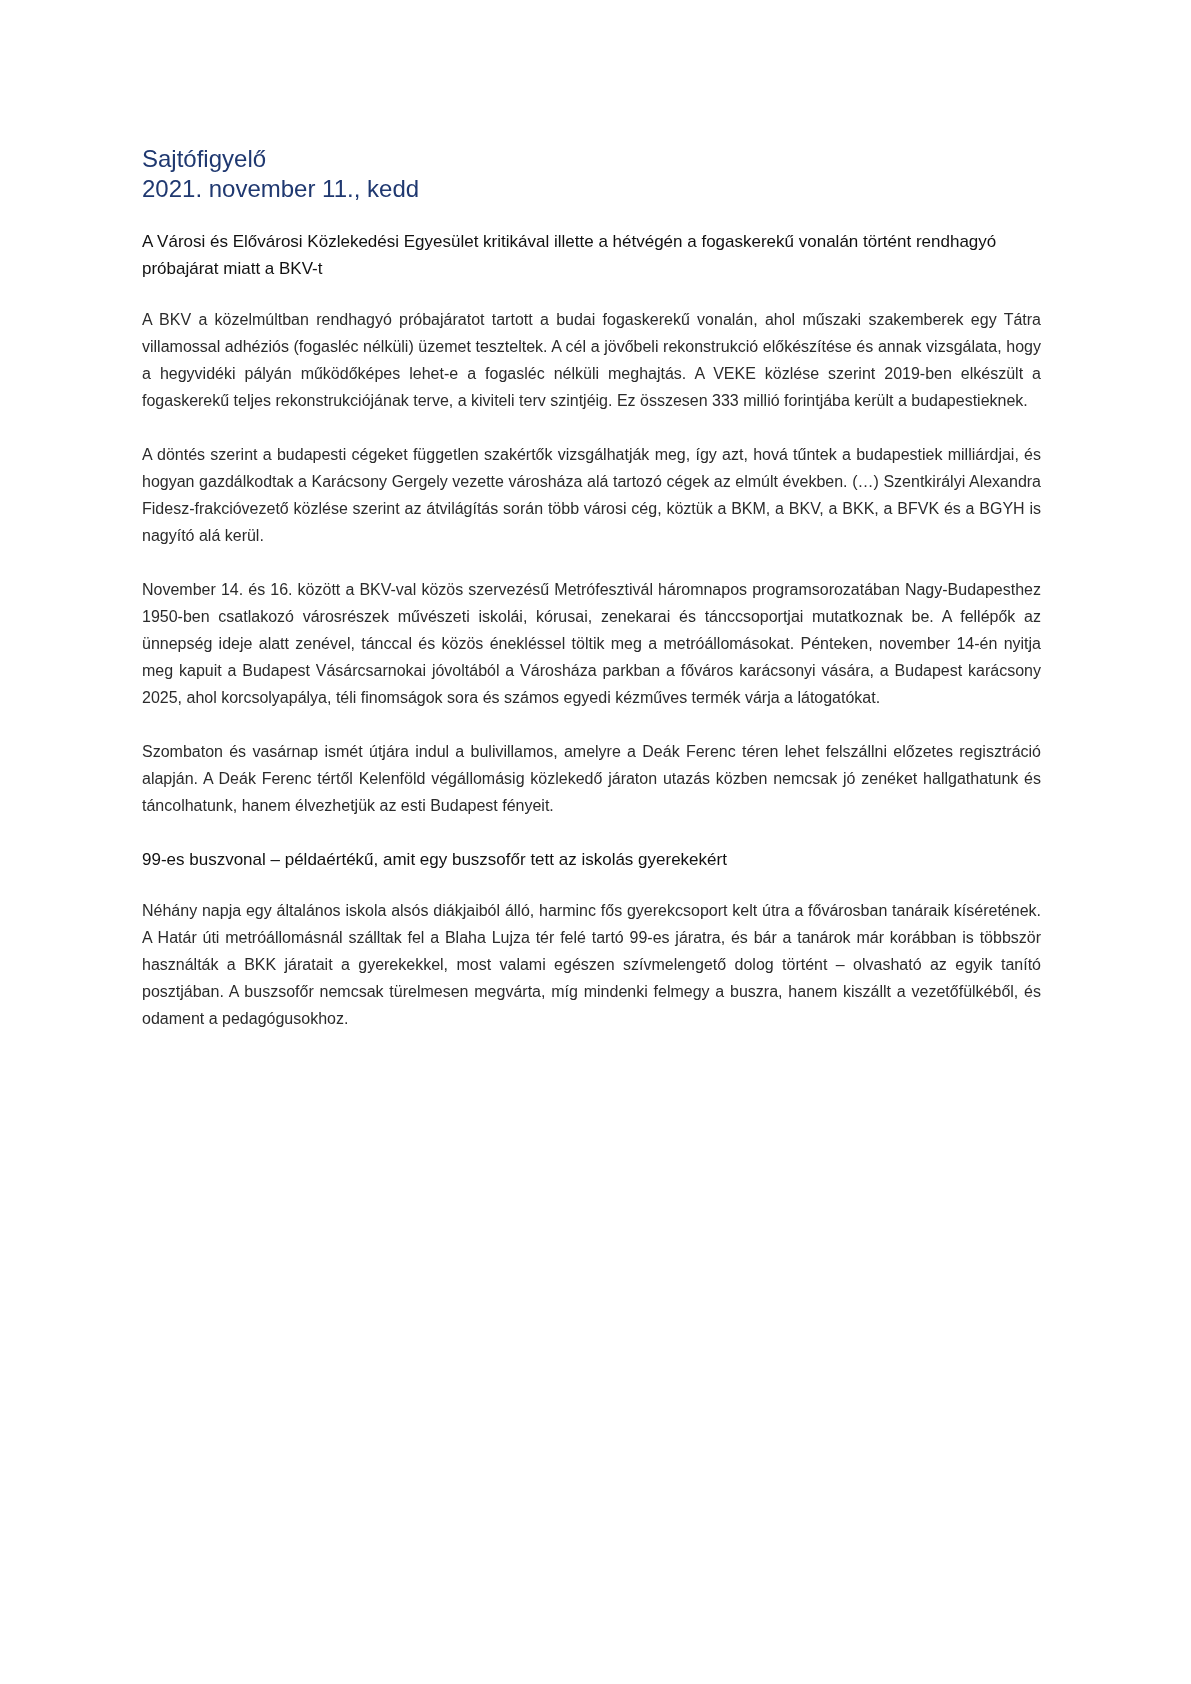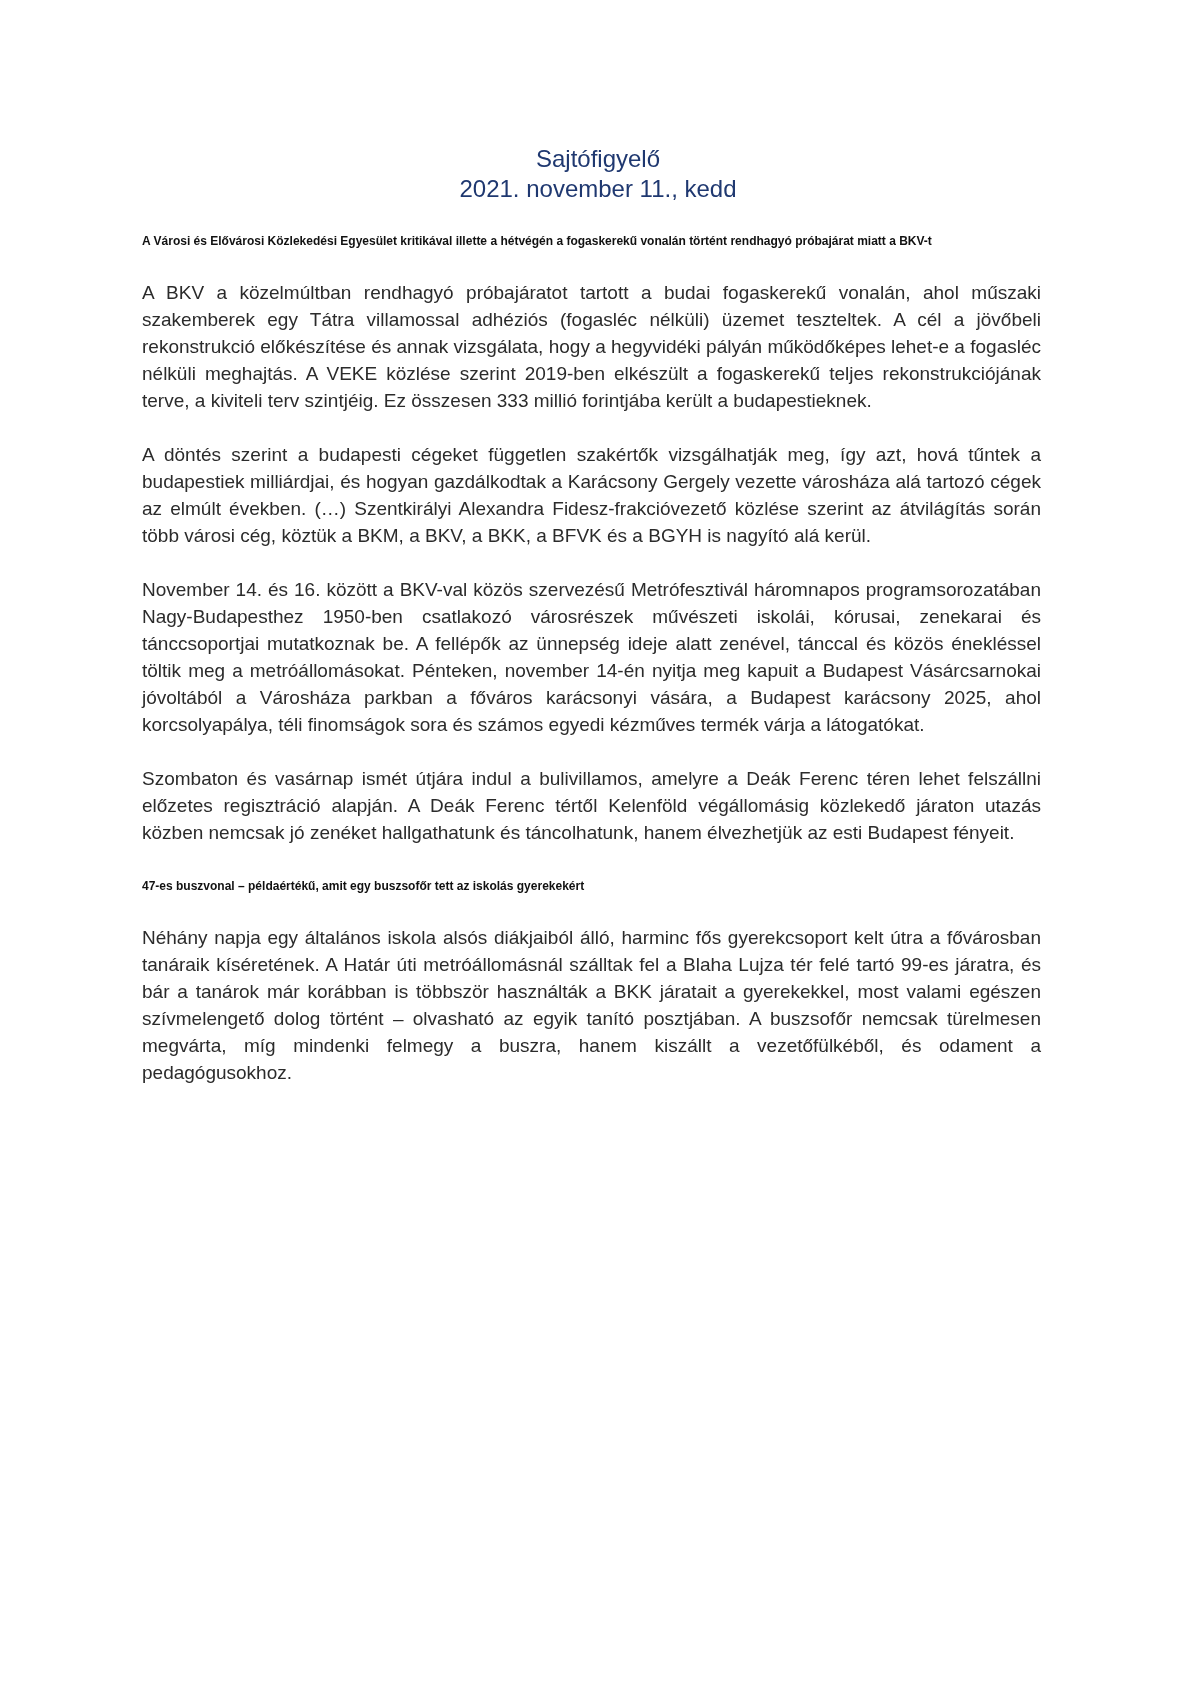--- a/index.html
+++ b/index.html
@@ -1,20 +1,20 @@
 <!DOCTYPE html>
 <html><head>
   <meta charset="utf-8">
   <style>
     html, body { margin: 0; padding: 0; background: #ffffff; }
     body { width: 1191px; height: 1684px; position: relative; overflow: hidden; }
     .page { position: absolute; left: 142px; top: 144px; width: 912px; color: #222; font-family: "Liberation Sans", "DejaVu Sans", sans-serif; }
-    .title-block { text-align: center; color: #1f3870; font-size: 24px; line-height: 30px; margin-bottom: 24px; }
-    .headline { font-weight: bold; font-size: 12px; line-height: 27px; color: #111; margin: 0 0 24px 0; }
-    .para { font-size: 19px; line-height: 27px; color: #2b2b2b; text-align: justify; margin: 0 13px 27px 0; }
+    .title-block { color: #1f3870; font-size: 24px; line-height: 30px; margin-bottom: 24px; }
+    .headline { font-weight: normal; font-size: 17px; line-height: 27px; color: #111; margin: 0 0 24px 0; }
+    .para { font-size: 16px; line-height: 27px; color: #2b2b2b; text-align: justify; margin: 0 13px 27px 0; }
     .para.tight { margin-bottom: 0; }
   </style>
 </head>
 <body>
 
 <div class="page">
   <div class="title-block">
     <div>Sajtófigyelő</div>
     <div>2021. november 11., kedd</div>
   </div>
@@ -27,16 +27,16 @@
   <div>
     <p class="para">A döntés szerint a budapesti cégeket független szakértők vizsgálhatják meg, így azt, hová tűntek a budapestiek milliárdjai, és hogyan gazdálkodtak a Karácsony Gergely vezette városháza alá tartozó cégek az elmúlt években. (…) Szentkirályi Alexandra Fidesz-frakcióvezető közlése szerint az átvilágítás során több városi cég, köztük a BKM, a BKV, a BKK, a BFVK és a BGYH is nagyító alá kerül.</p>
   </div>
 
   <div>
     <p class="para">November 14. és 16. között a BKV-val közös szervezésű Metrófesztivál háromnapos programsorozatában Nagy-Budapesthez 1950-ben csatlakozó városrészek művészeti iskolái, kórusai, zenekarai és tánccsoportjai mutatkoznak be. A fellépők az ünnepség ideje alatt zenével, tánccal és közös énekléssel töltik meg a metróállomásokat. Pénteken, november 14-én nyitja meg kapuit a Budapest Vásárcsarnokai jóvoltából a Városháza parkban a főváros karácsonyi vására, a Budapest karácsony 2025, ahol korcsolyapálya, téli finomságok sora és számos egyedi kézműves termék várja a látogatókat.</p>
     <p class="para">Szombaton és vasárnap ismét útjára indul a bulivillamos, amelyre a Deák Ferenc téren lehet felszállni előzetes regisztráció alapján. A Deák Ferenc tértől Kelenföld végállomásig közlekedő járaton utazás közben nemcsak jó zenéket hallgathatunk és táncolhatunk, hanem élvezhetjük az esti Budapest fényeit.</p>
   </div>
 
   <div>
-    <div class="headline">47-es buszvonal – példaértékű, amit egy buszsofőr tett az iskolás gyerekekért</div>
+    <div class="headline">99-es buszvonal – példaértékű, amit egy buszsofőr tett az iskolás gyerekekért</div>
     <p class="para">Néhány napja egy általános iskola alsós diákjaiból álló, harminc fős gyerekcsoport kelt útra a fővárosban tanáraik kíséretének. A Határ úti metróállomásnál szálltak fel a Blaha Lujza tér felé tartó 99-es járatra, és bár a tanárok már korábban is többször használták a BKK járatait a gyerekekkel, most valami egészen szívmelengető dolog történt – olvasható az egyik tanító posztjában. A buszsofőr nemcsak türelmesen megvárta, míg mindenki felmegy a buszra, hanem kiszállt a vezetőfülkéből, és odament a pedagógusokhoz.</p>
   </div>
 </div>
 
 </body></html>

